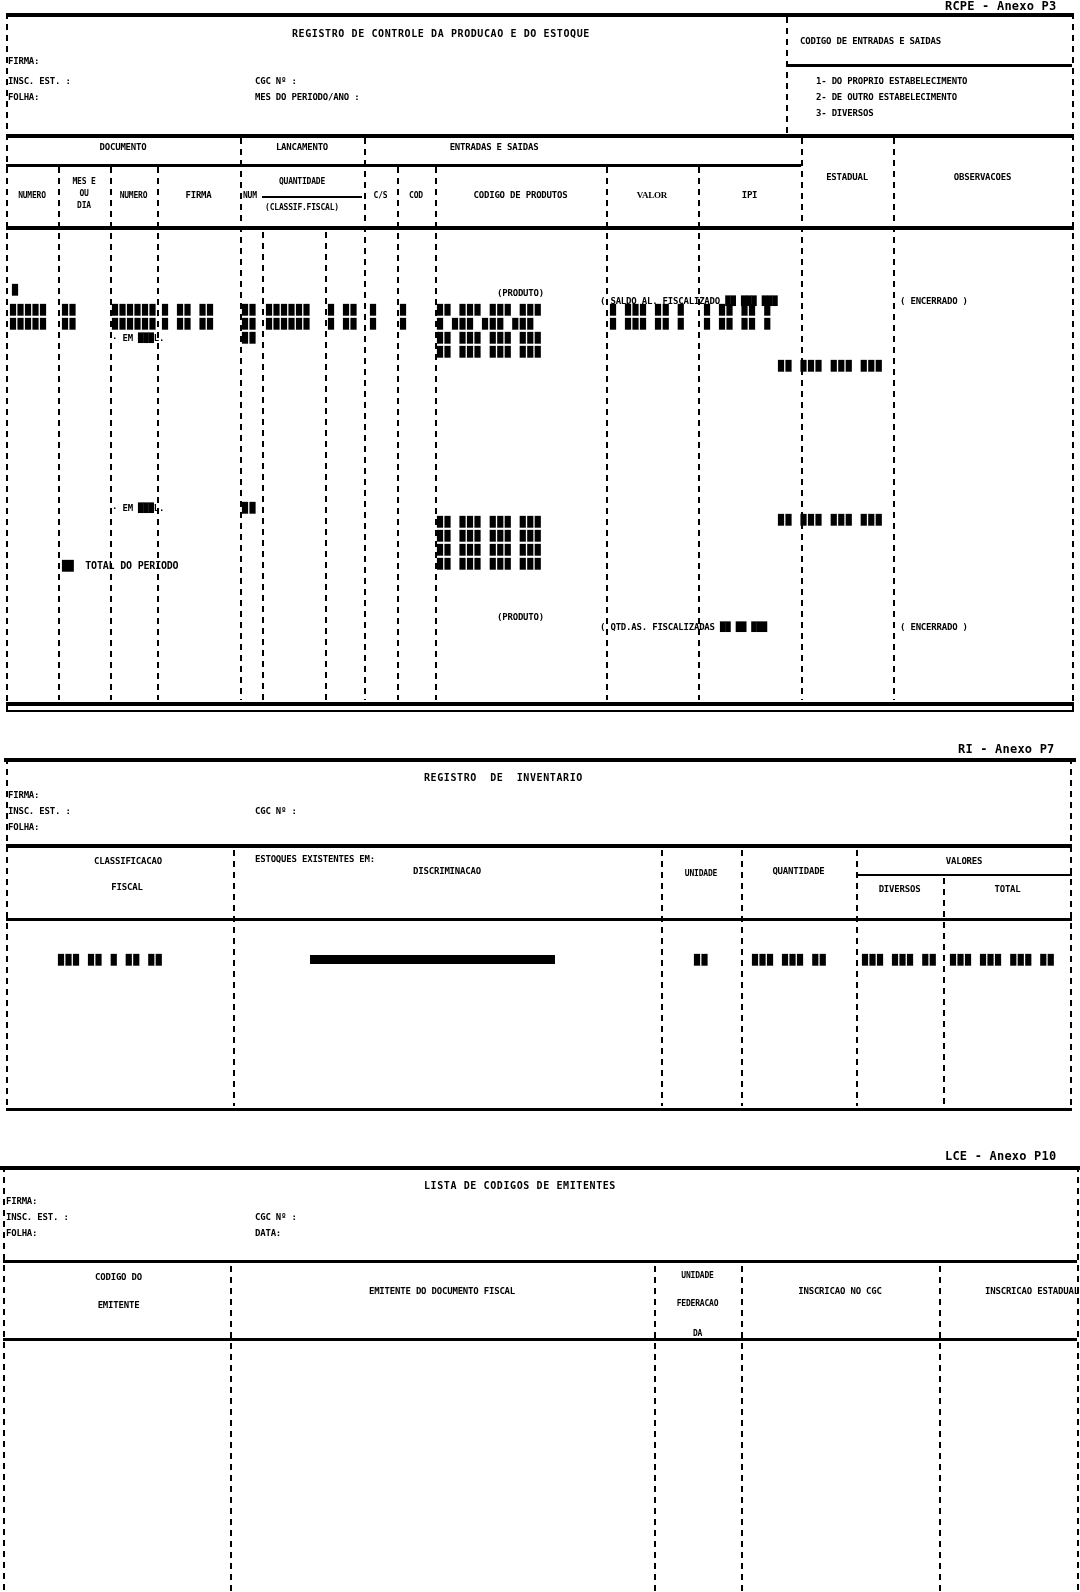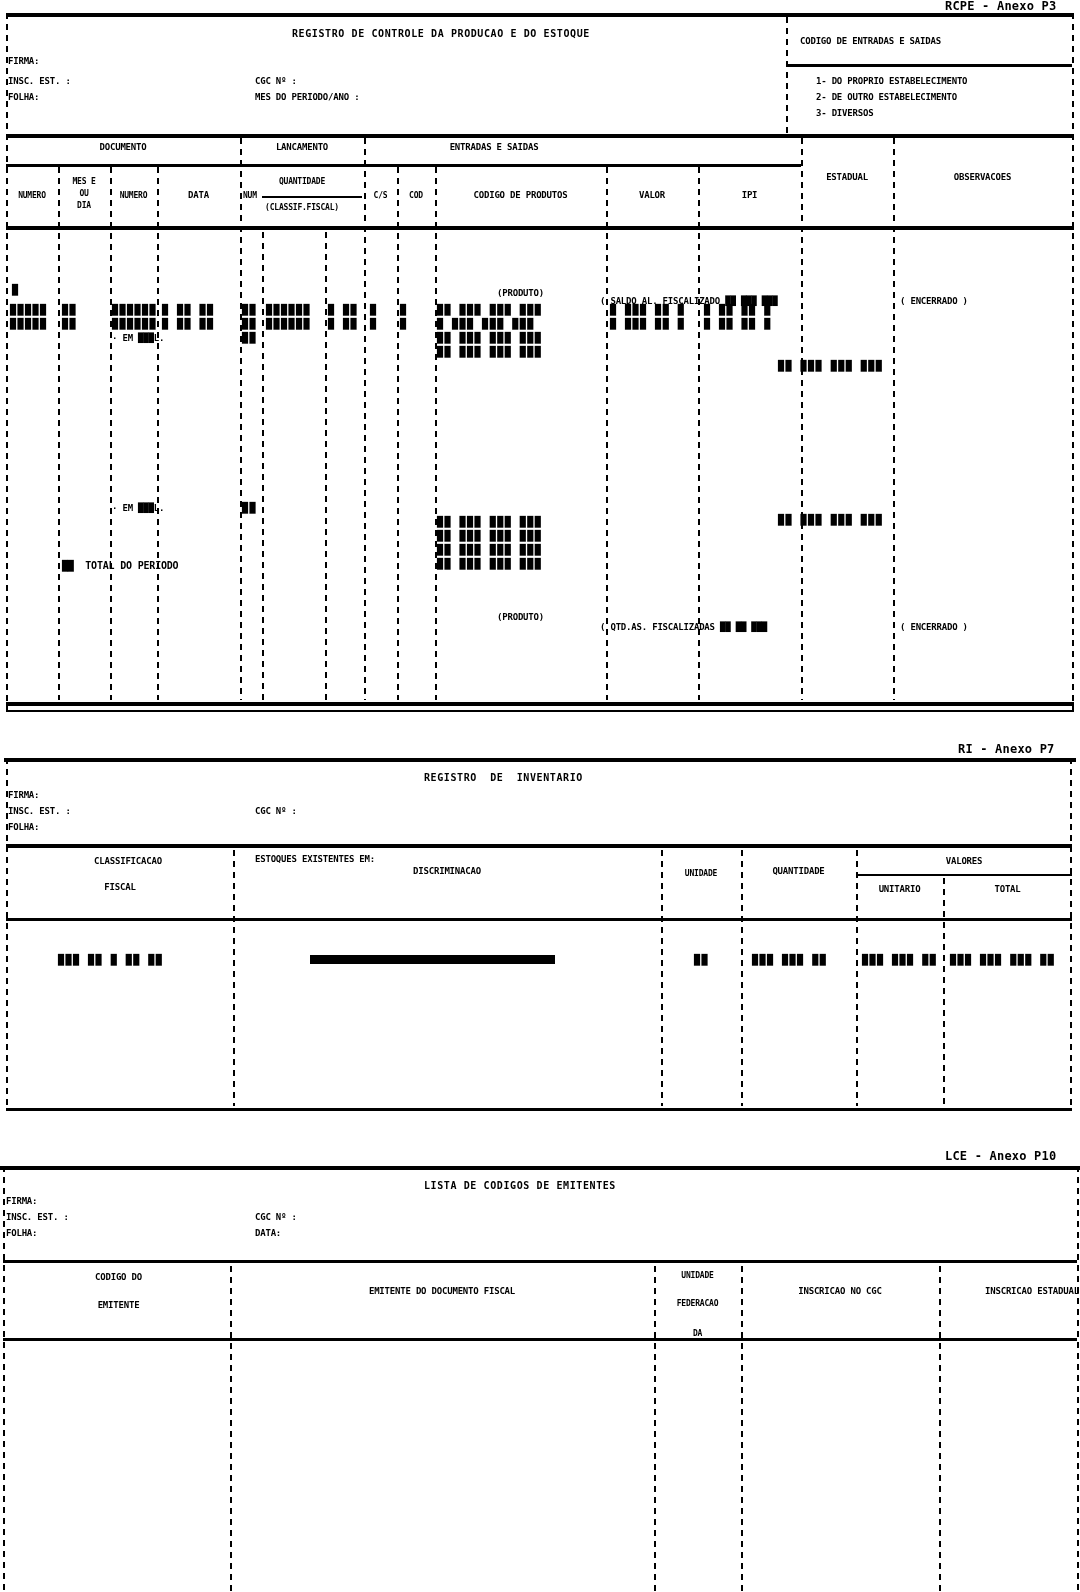--- a/index.html
+++ b/index.html
@@ -61,29 +61,29 @@
   <div class="vd" style="left:397px;top:167px;height:533px;"></div>
   <div class="vd" style="left:435px;top:167px;height:533px;"></div>
   <div class="vd" style="left:606px;top:167px;height:533px;"></div>
   <div class="vd" style="left:698px;top:167px;height:533px;"></div>
 
   <span class="t t8 c" style="left:6px;top:190px;width:52px;">NUMERO</span>
   <span class="t t8 c" style="left:58px;top:176px;width:52px;">MES E</span>
   <span class="t t8 c" style="left:58px;top:188px;width:52px;">OU</span>
   <span class="t t8 c" style="left:58px;top:200px;width:52px;">DIA</span>
   <span class="t t8 c" style="left:110px;top:190px;width:47px;">NUMERO</span>
-  <span class="t c" style="left:157px;top:190px;width:83px;">DATA</span>
+  <span class="t c" style="left:157px;top:190px;width:83px;">FIRMA</span>
   <span class="t t8 c" style="left:240px;top:176px;width:124px;">QUANTIDADE</span>
   <span class="t t8" style="left:243px;top:190px;">NUM</span>
   <div class="hr" style="left:262px;top:196px;width:100px;height:2px;"></div>
   <span class="t t8 c" style="left:240px;top:202px;width:124px;">(CLASSIF.FISCAL)</span>
   <span class="t t8 c" style="left:364px;top:190px;width:33px;">C/S</span>
   <span class="t t8 c" style="left:397px;top:190px;width:38px;">COD</span>
   <span class="t c" style="left:435px;top:190px;width:171px;">CODIGO DE PRODUTOS</span>
-  <span class="t c" style="left:606px;top:190px;width:92px;">VALOR</span>
+  <span class="t c" style="left:606px;top:190px;width:92px;font-family:Liberation Serif, serif;">VALOR</span>
   <span class="t c" style="left:698px;top:190px;width:103px;">IPI</span>
   <span class="t c" style="left:801px;top:172px;width:92px;">ESTADUAL</span>
   <span class="t c" style="left:893px;top:172px;width:179px;">OBSERVACOES</span>
 
   <div class="hr" style="left:6px;top:226px;width:1068px;height:4px;"></div>
 
   <div class="vd" style="left:262px;top:232px;height:468px;"></div>
   <div class="vd" style="left:325px;top:232px;height:468px;"></div>
 
   <span class="t blob" style="left:12px;top:284px;">█</span>
@@ -154,27 +154,27 @@
 
   <div class="hr" style="left:6px;top:844px;width:1066px;height:4px;"></div>
 
   <div class="vd" style="left:233px;top:850px;height:256px;"></div>
   <div class="vd" style="left:661px;top:850px;height:256px;"></div>
   <div class="vd" style="left:741px;top:850px;height:256px;"></div>
   <div class="vd" style="left:856px;top:850px;height:256px;"></div>
   <div class="vd" style="left:943px;top:878px;height:228px;"></div>
 
   <span class="t c" style="left:15px;top:856px;width:226px;">CLASSIFICACAO</span>
-  <span class="t c" style="left:7px;top:882px;width:226px;">FISCAL</span>
+  <span class="t c" style="left:14px;top:882px;width:226px;">FISCAL</span>
   <span class="t c" style="left:233px;top:866px;width:428px;">DISCRIMINACAO</span>
   <span class="t t8 c" style="left:661px;top:868px;width:80px;">UNIDADE</span>
   <span class="t c" style="left:741px;top:866px;width:115px;">QUANTIDADE</span>
   <span class="t c" style="left:856px;top:856px;width:216px;">VALORES</span>
   <div class="hr" style="left:856px;top:874px;width:216px;height:2px;"></div>
-  <span class="t c" style="left:856px;top:884px;width:87px;">UNITARIO</span>
+  <span class="t c" style="left:856px;top:884px;width:87px;">DIVERSOS</span>
   <span class="t c" style="left:943px;top:884px;width:129px;">TOTAL</span>
 
   <div class="hr" style="left:6px;top:918px;width:1066px;height:3px;"></div>
 
   <span class="t blob" style="left:58px;top:954px;">███ ██ █ ██ ██</span>
   <div class="bar" style="left:310px;top:955px;width:245px;height:9px;"></div>
   <span class="t blob" style="left:694px;top:954px;">██</span>
   <span class="t blob" style="left:752px;top:954px;">███ ███ ██</span>
   <span class="t blob" style="left:862px;top:954px;">███ ███ ██</span>
   <span class="t blob" style="left:950px;top:954px;">███ ███ ███ ██</span>

